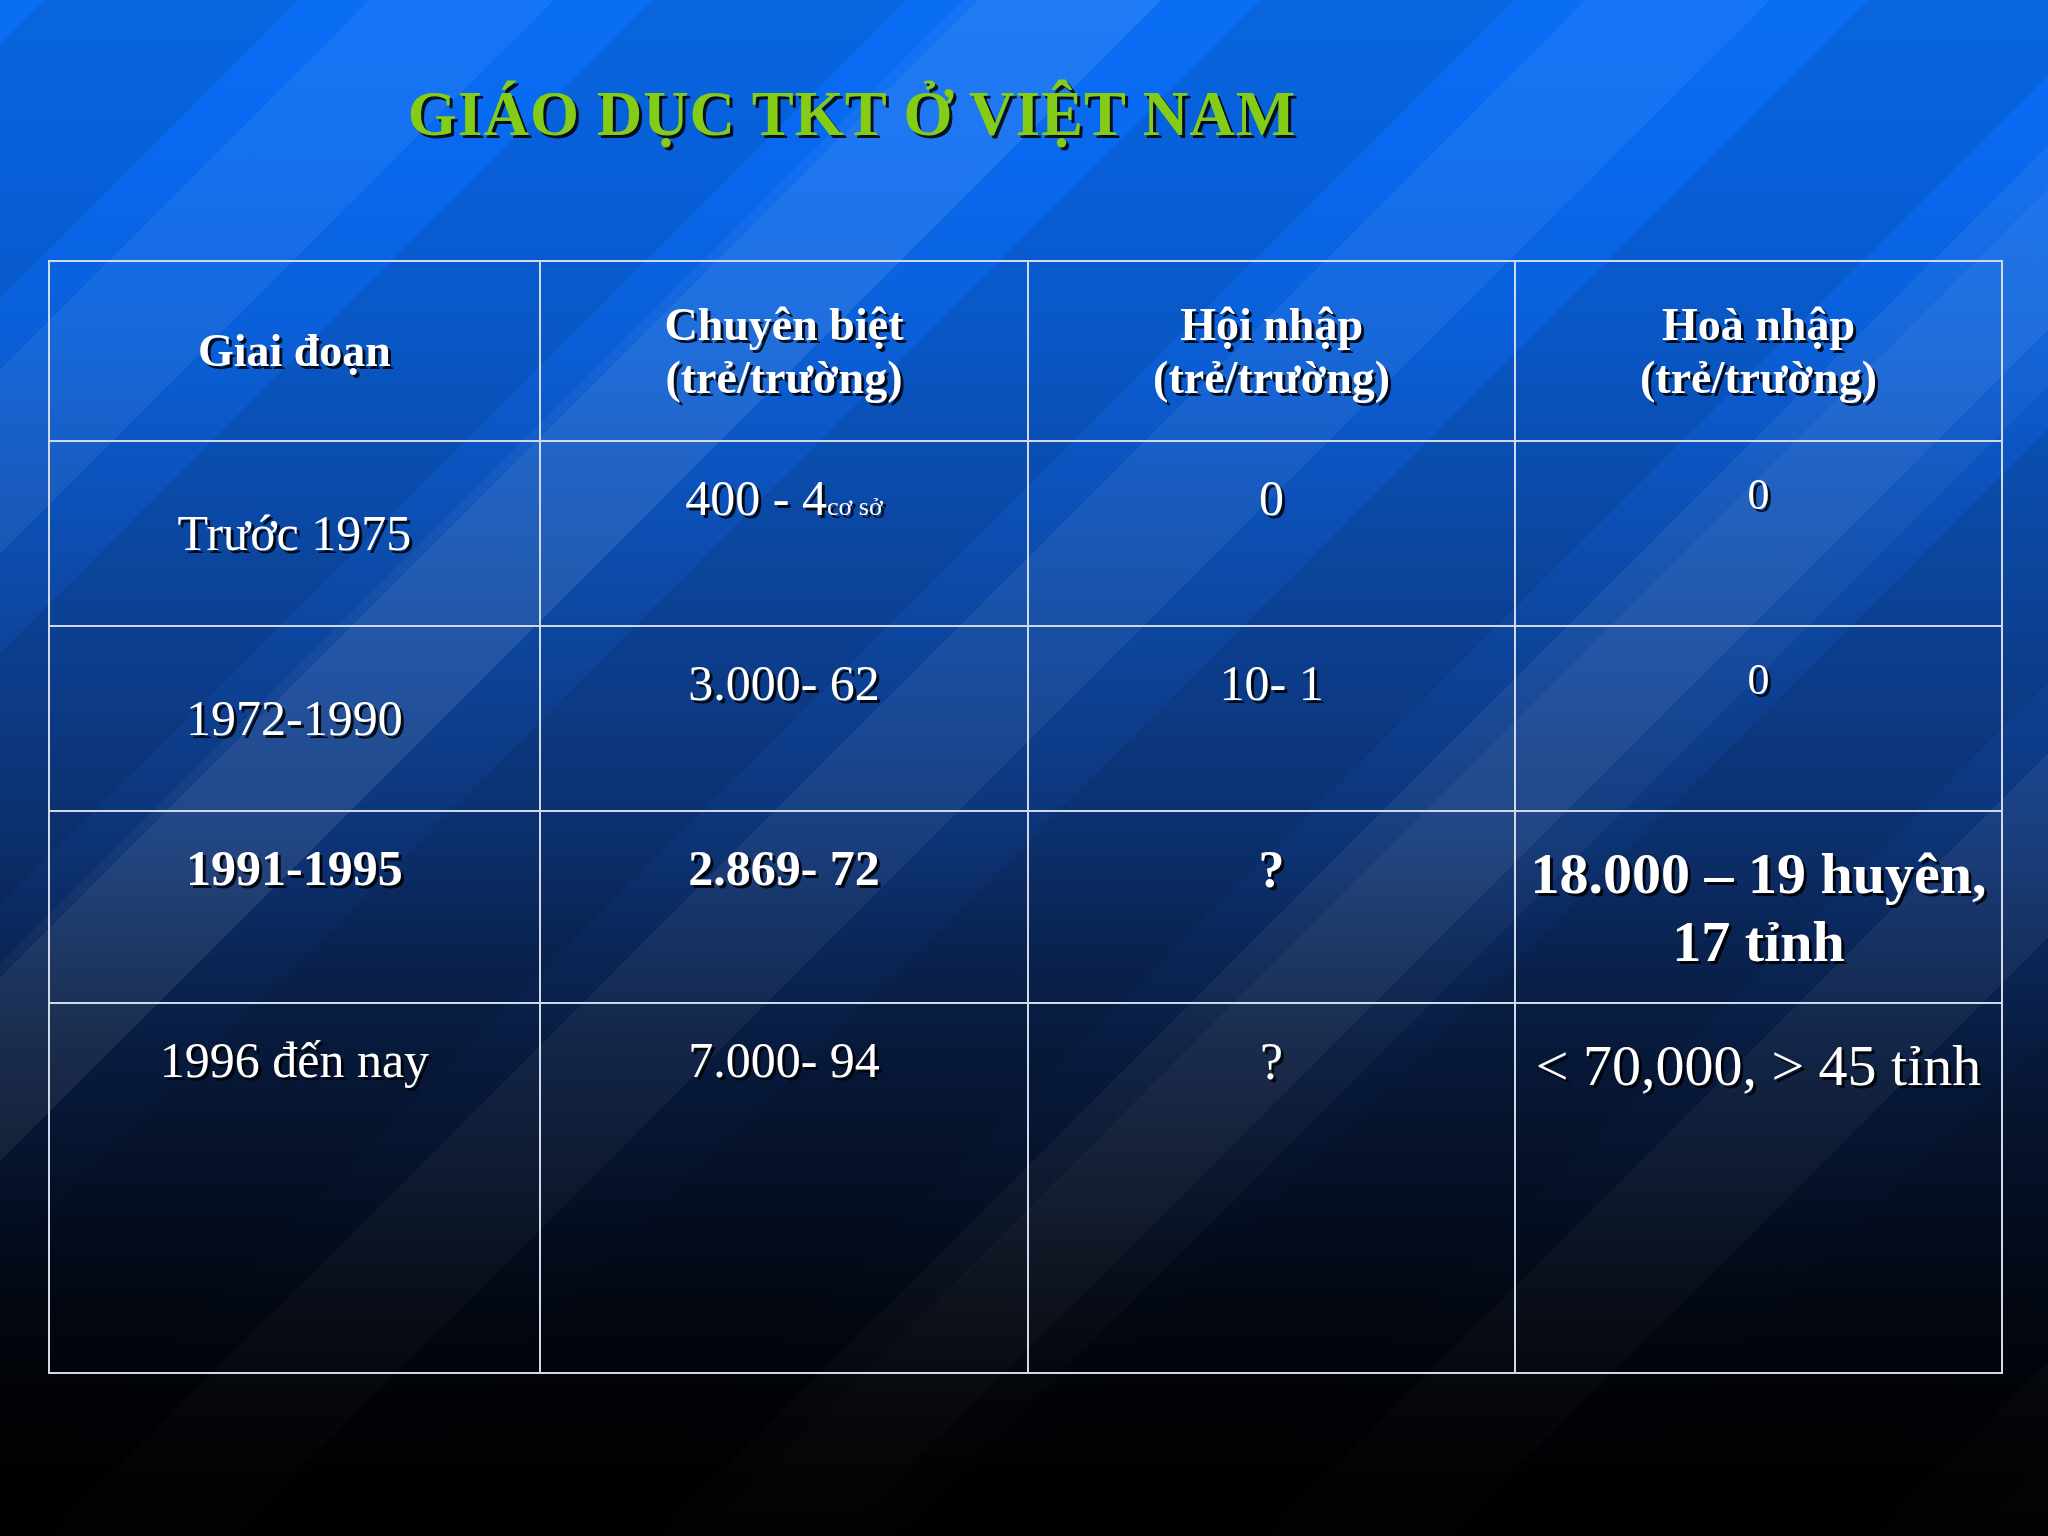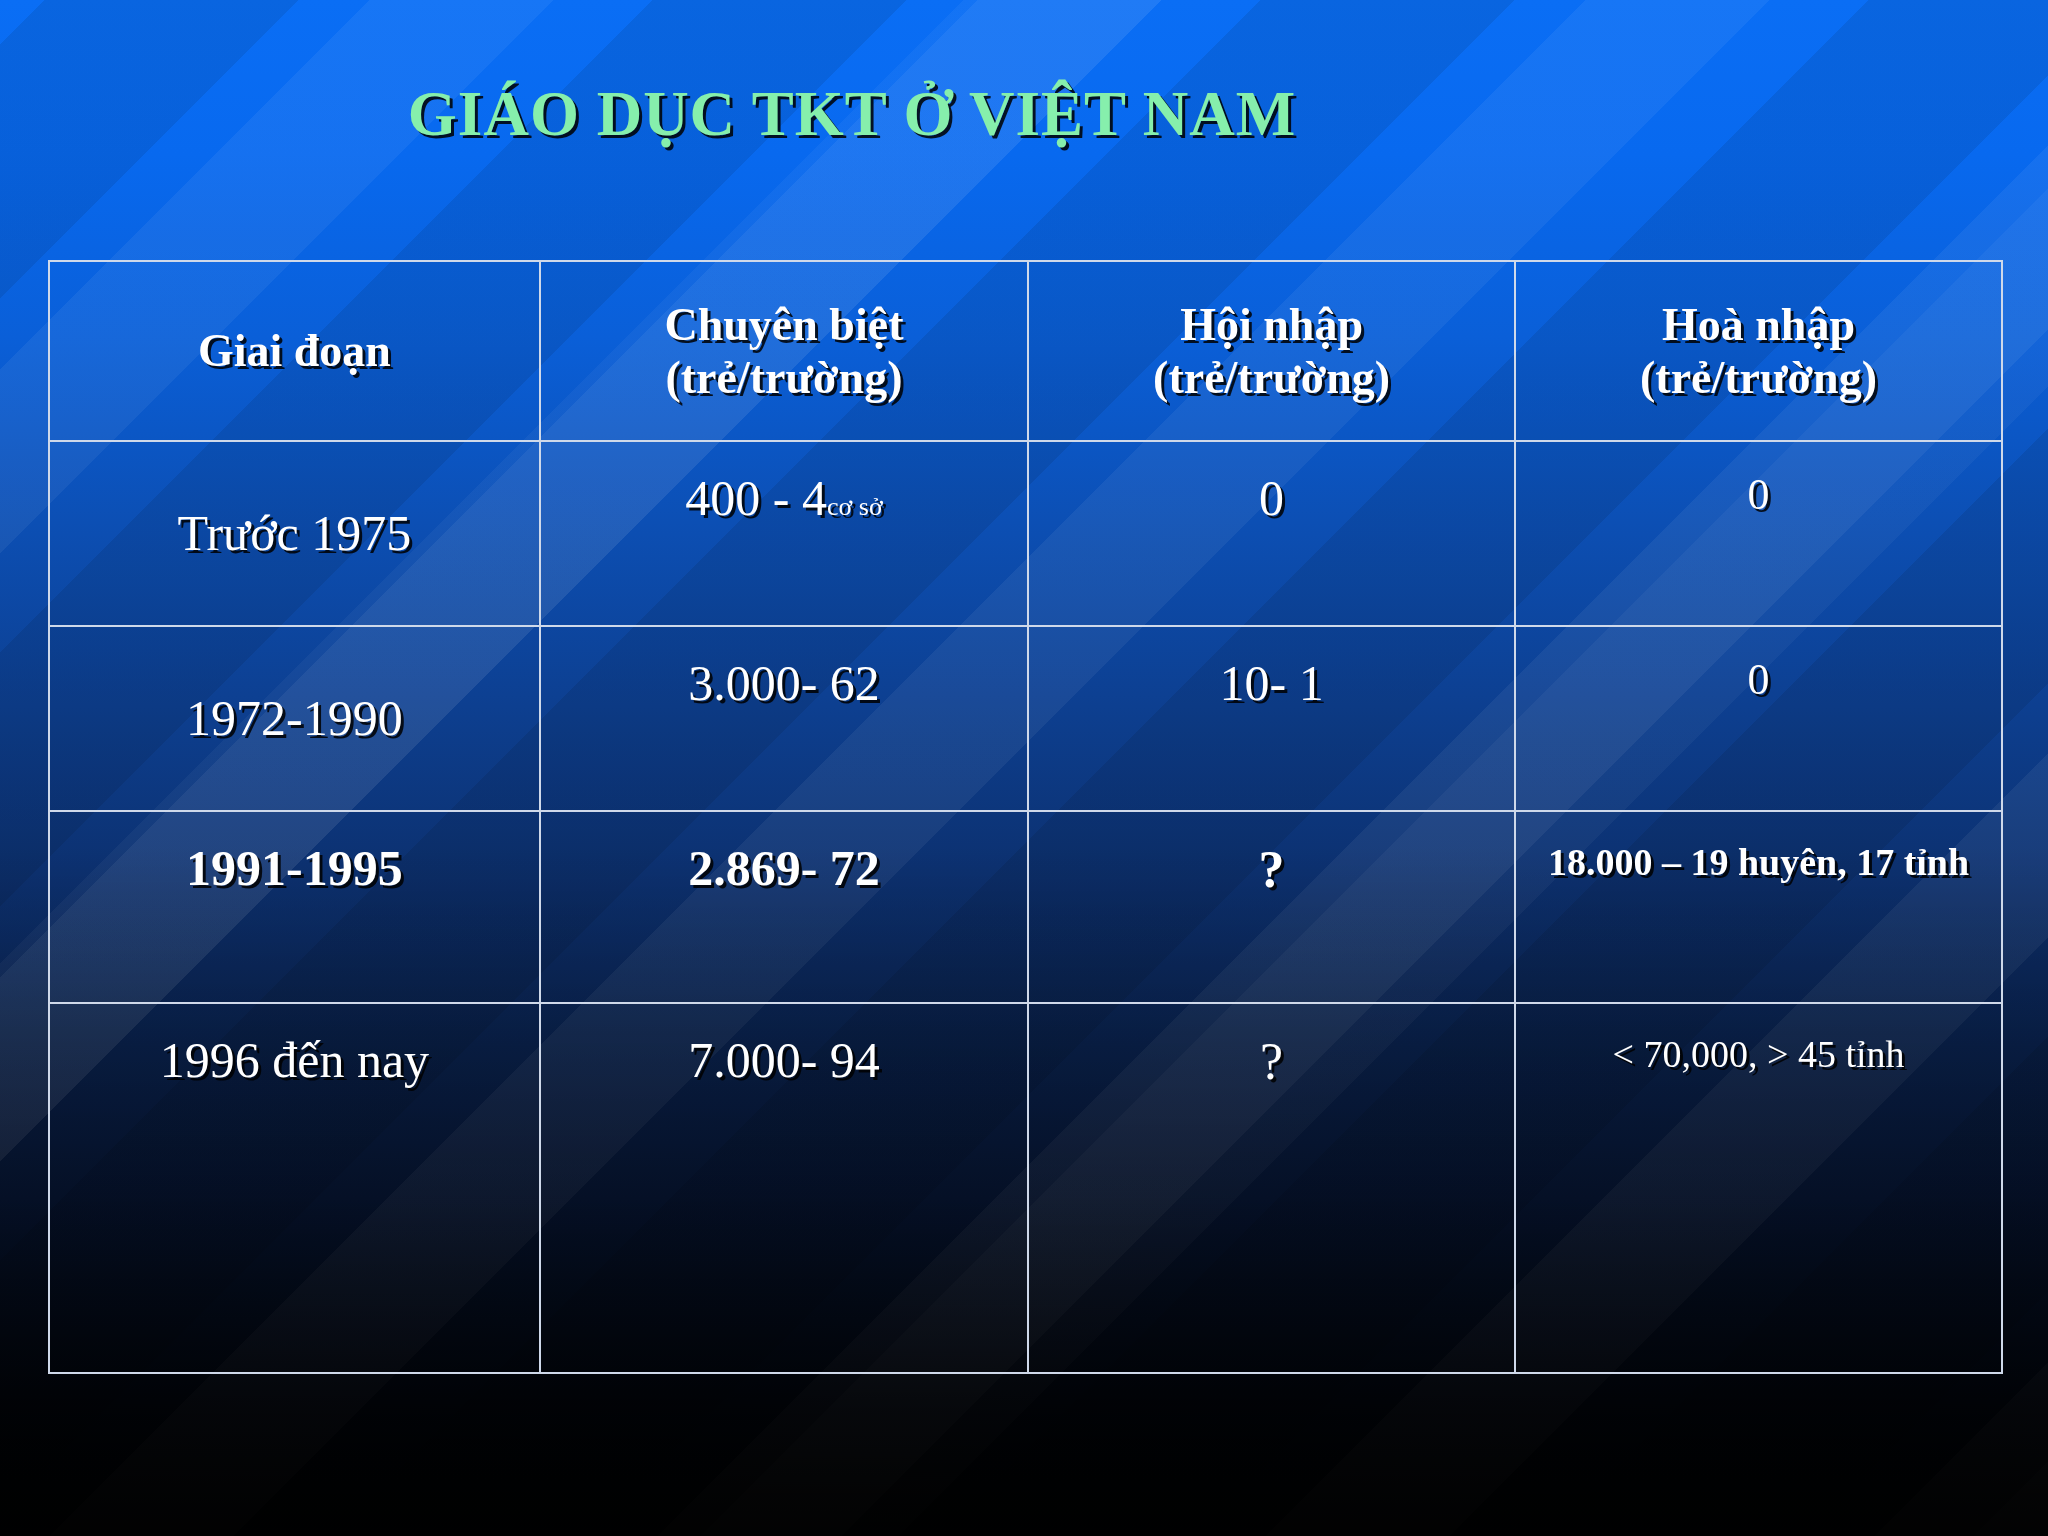--- a/index.html
+++ b/index.html
@@ -67,21 +67,21 @@
   }
 
   
   #title {
     position:absolute;
     top:78px; left:0; width:1704px;
     text-align:center;
     font-size:63px;
     font-weight:bold;
     letter-spacing:1px;
-    color:#86efac;
+    color:#84cc16;
     text-shadow: 3px 3px 0 rgba(0,0,0,0.85);
     white-space:nowrap;
   }
 
   
   #tbl-wrap {
     position:absolute;
     left:48px; top:260px;
     width:1955px; height:1055px;
   }
@@ -115,21 +115,21 @@
   col.c4 { width:372px; }
 
   
   tr.r1 td { height:185px; }
   tr.r2 td { height:185px; }
   tr.r3 td { height:192px;font-weight:bold; }
   tr.r4 td { height:370px; }
 
   
   td.small     { font-size:44px; }
-  td.tight     { font-size:38px; line-height:1.18; }
+  td.tight     { font-size:58px; line-height:1.18; }
   .sub         { font-size:26px; }
   td.valign-top{ vertical-align:top; padding-top:28px; }
   td.qmark     { font-size:52px; }
 </style>
 </head>
 <body>
 
 <div id="slide">
 
   <div class="bg-base"></div>

